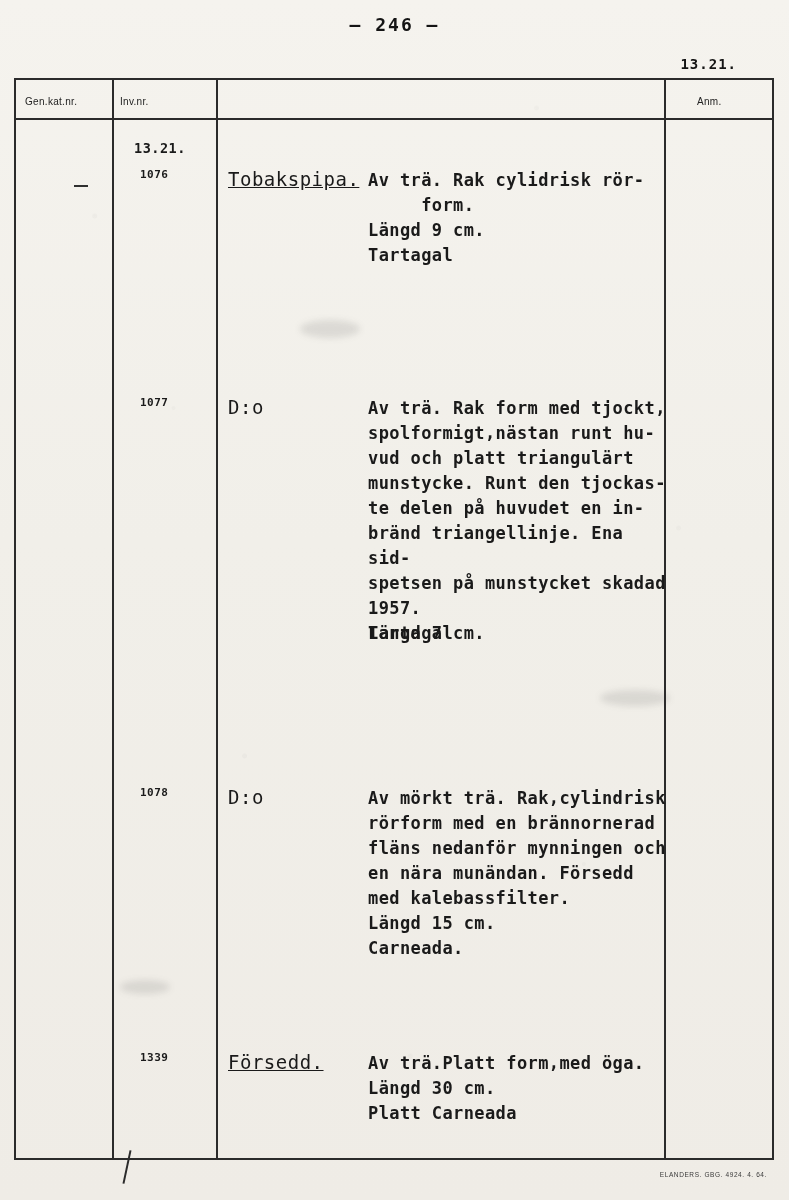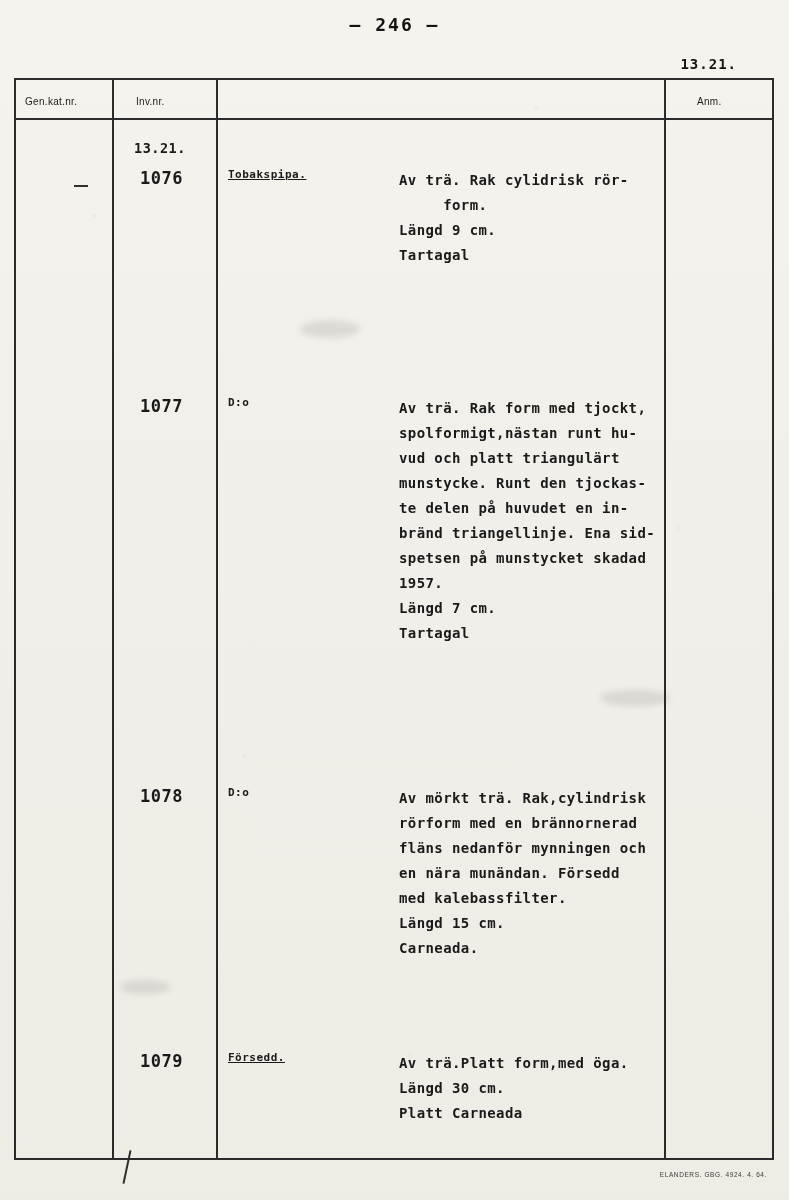--- a/index.html
+++ b/index.html
@@ -69,65 +69,64 @@
 
   .col-head {
     position: absolute;
     top: 96px;
     font-family: "Liberation Sans", sans-serif;
     font-size: 10px;
     color: #232323;
     letter-spacing: 0.3px;
   }
   .col-head-gen { left: 25px; }
-  .col-head-inv { left: 136px; }
+  .col-head-inv { left: 120px; }
   .col-head-anm { left: 697px; }
 
   .section-code-body {
     position: absolute;
     left: 134px;
     top: 140px;
     font-size: 13.5px;
     font-weight: bold;
     letter-spacing: 0.5px;
   }
 
   .entry {
     position: absolute;
     left: 0;
     width: 789px;
   }
   .inv-no {
     position: absolute;
     left: 140px;
-    font-size: 17px;
+    font-size: 11px;
     font-weight: bold;
     letter-spacing: 0.5px;
     white-space: nowrap;
   }
   .obj-name {
     position: absolute;
     left: 228px;
-    font-size: 11px;
-    font-weight: bold;
+    font-size: 19px;
+    font-weight: normal;
     letter-spacing: 0.5px;
     white-space: nowrap;
   }
   .obj-name.underline { text-decoration: underline; }
 
   .desc {
     position: absolute;
     left: 368px;
     width: 300px;
-    font-size: 14px;
+    font-size: 17px;
     font-weight: bold;
     line-height: 25px;
     letter-spacing: 0.4px;
     white-space: pre-wrap;
-    margin-left: 31px;
   }
 
   .footer-print {
     position: absolute;
     right: 22px;
     bottom: 22px;
     font-family: "Liberation Sans", sans-serif;
     font-size: 6.5px;
     letter-spacing: 0.6px;
     color: #3a3a3a;
@@ -225,21 +224,21 @@
   <div class="desc" style="top:786px;">Av mörkt trä. Rak,cylindrisk
 rörform med en brännornerad
 fläns nedanför mynningen och
 en nära munändan. Försedd
 med kalebassfilter.
 Längd 15 cm.</div>
   <div class="desc u" style="top:936px;">Carneada.</div>
 </div>
 
 <div class="entry">
-  <div class="inv-no" style="top:1051px;">1079</div>
+  <div class="inv-no" style="top:1051px;">1339</div>
   <div class="obj-name underline" style="top:1051px;">Försedd.</div>
   <div class="desc" style="top:1051px;">Av trä.Platt form,med öga.
 Längd 30 cm.</div>
   <div class="desc u" style="top:1101px;">Platt Carneada</div>
 </div>
 
 <div class="pen-mark"></div>
 <div class="footer-print">ELANDERS. GBG. 4924. 4. 64.</div>
 
 </body></html>

